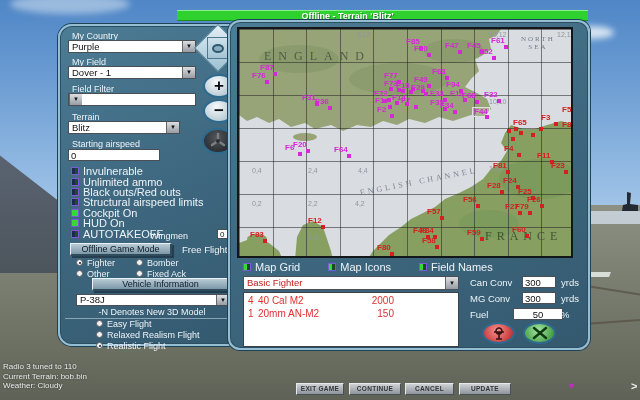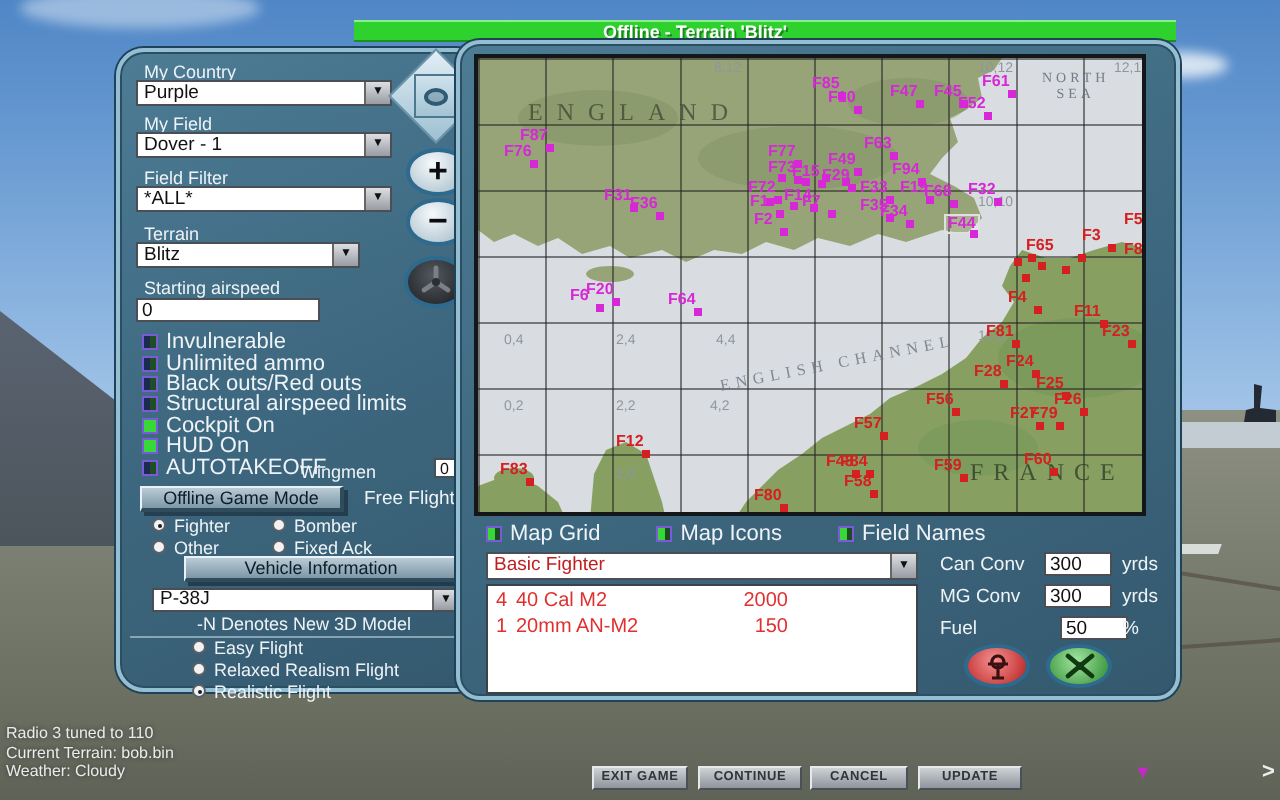--- a/index.html
+++ b/index.html
@@ -151,21 +151,20 @@
     </div>
 
     <div class="lbl" style="left:12px;top:31px">My Field</div>
     <div class="combo" style="left:8px;top:40px;width:128px">
       <span class="val">Dover - 1</span>
       <span class="arr">▼</span>
     </div>
 
     <div class="lbl" style="left:12px;top:58px">Field Filter</div>
     <div class="combo" style="left:8px;top:67px;width:128px">
-      <span class="val">*ALL*</span>
       <span class="arr">▼</span>
     </div>
 
     <div class="lbl" style="left:12px;top:86px">Terrain</div>
     <div class="combo" style="left:8px;top:95px;width:112px">
       <span class="val">Blitz</span>
       <span class="arr">▼</span>
     </div>
 
     <div class="lbl" style="left:12px;top:113px">Starting airspeed</div>
@@ -468,21 +467,21 @@
 
     <div class="lbl convlbl" style="left:240px;top:256px">Can Conv</div>
     <input class="tinput" style="left: 292px; top: 254px; width: 34px;" value="300">
     <div class="lbl convlbl" style="left:331px;top:256px">yrds</div>
 
     <div class="lbl convlbl" style="left:240px;top:272px">MG Conv</div>
     <input class="tinput" style="left: 292px; top: 270px; width: 34px;" value="300">
     <div class="lbl convlbl" style="left:331px;top:272px">yrds</div>
 
     <div class="lbl convlbl" style="left:240px;top:288px">Fuel</div>
-    <input class="tinput" style="left: 300px; top: 286px; width: 34px;" value="50">
+    <input class="tinput" style="left: 283px; top: 286px; width: 50px; text-align: center;" value="50">
     <div class="lbl convlbl" style="left:331px;top:288px">%</div>
 
     <div class="ovalbtn" id="eject-btn">
       <svg width="14" height="13" viewBox="0 0 14 13">
         <path d="M7,1 A3,3 0 1 1 6.9,1 Z M2,5 H12 M7,5 V12 M4,12 H10" stroke="#3a1010" stroke-width="1.6" fill="none"></path>
       </svg>
     </div>
     <div class="ovalbtn" id="fly-btn">
       <svg width="16" height="14" viewBox="0 0 16 14">
         <g stroke="#103a10" stroke-width="2.4" stroke-linecap="round">

